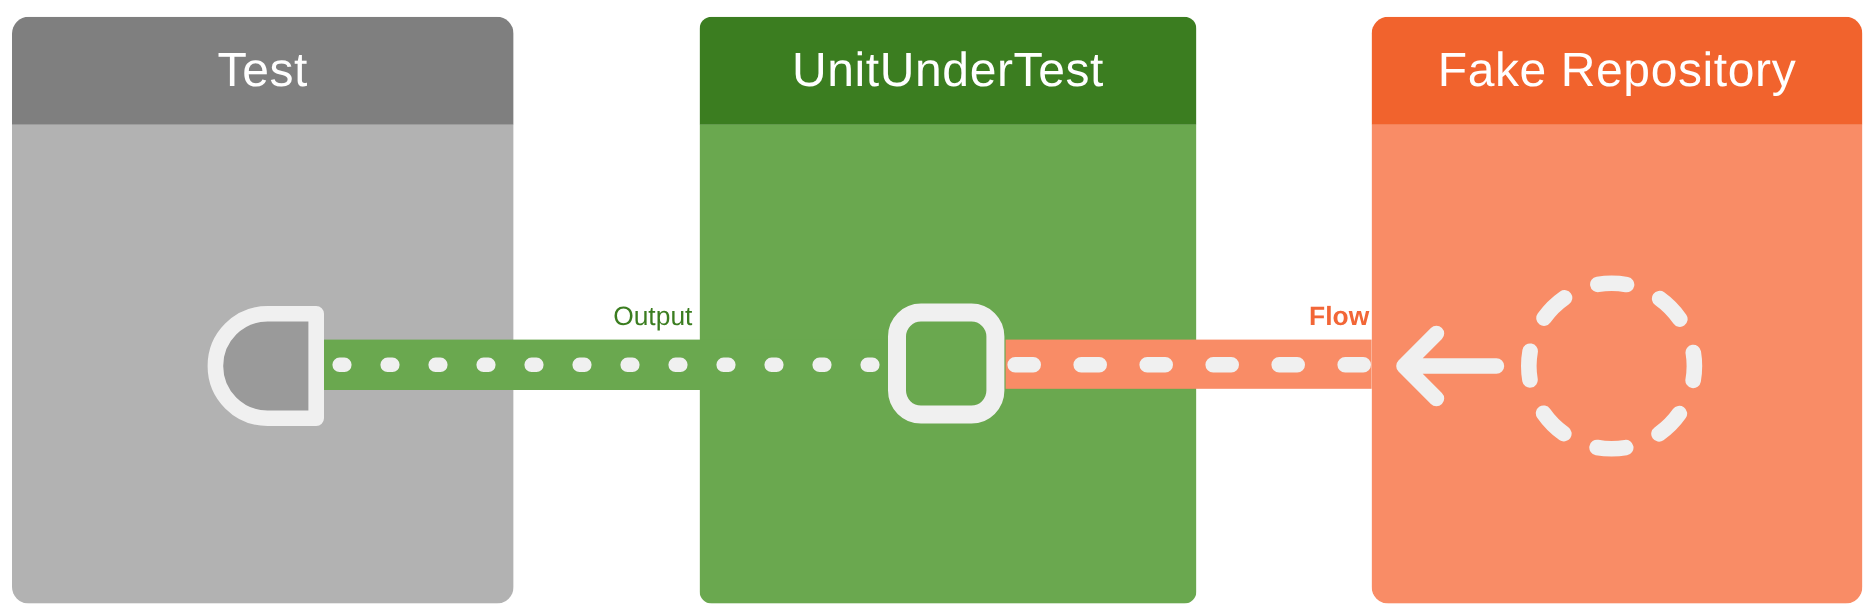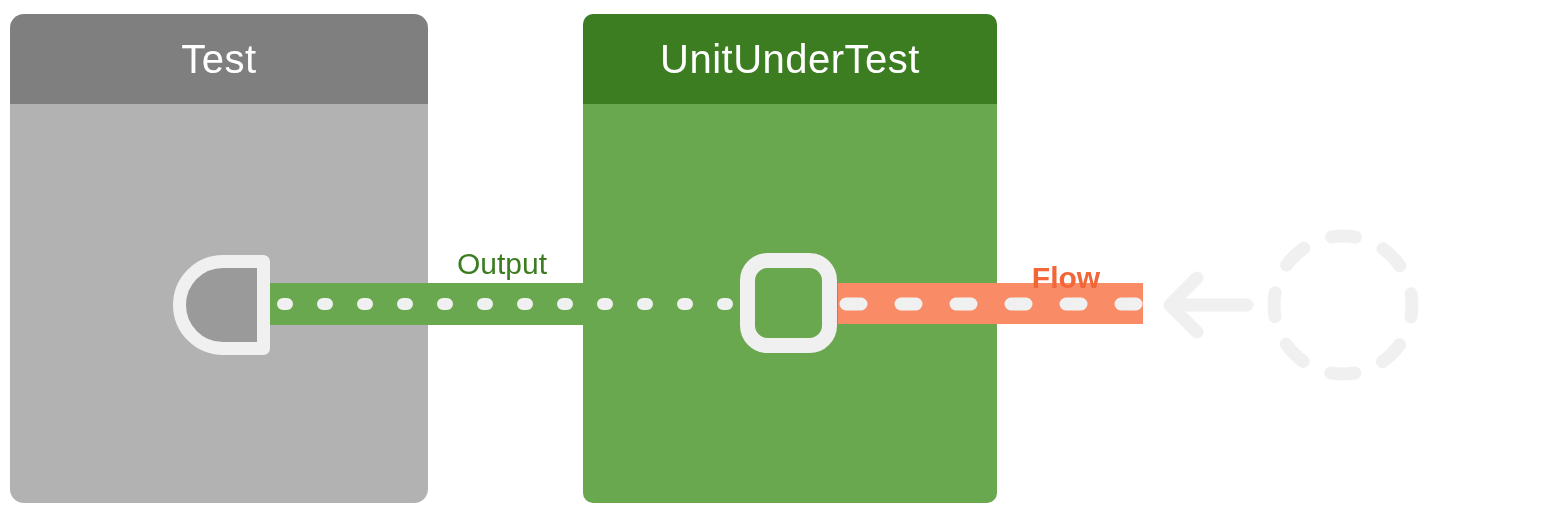--- a/index.html
+++ b/index.html
@@ -51,34 +51,33 @@
     left: 0; top: 0;
     width: 1562px;
     height: 513px;
     pointer-events: none;
   }
 
   .conn-label {
     position: absolute;
     top: 247px;
     width: 150px;
-    text-align: center;
-    font-size: 30px;
+    text-align: right;
+    font-size: 22px;
     line-height: 34px;
   }
   .label-output {
     left: 427px;
     font-weight: 500;
     color: var(--c-output_label);
   }
   .label-flow {
     left: 991px;
     font-weight: 700;
     color: var(--c-flow_label);
-    margin-top: 14px;
   }
 </style>
 </head>
 <body>
 
 <div class="canvas">
 
   <div class="box box-test">
     <div class="box-header">
       <span>Test</span>
@@ -86,20 +85,26 @@
     <div class="box-body"></div>
   </div>
 
   <div class="box box-uut">
     <div class="box-header">
       <span>UnitUnderTest</span>
     </div>
     <div class="box-body"></div>
   </div>
 
+  <div class="box box-fake">
+    <div class="box-header">
+      <span>Fake Repository</span>
+    </div>
+    <div class="box-body"></div>
+  </div>
 
   <svg class="overlay" viewBox="0 0 1562 513" xmlns="http://www.w3.org/2000/svg">
 
     <rect x="270" y="283" width="470" height="42" style="fill: var(--c-uut_body);"></rect>
 
     <rect x="838" y="283" width="305" height="41" style="fill: var(--c-fake_body);"></rect>
 
     <line x1="283" y1="304" x2="737" y2="304" style="stroke: var(--c-icon_white);" stroke-width="12" stroke-linecap="round" stroke-dasharray="4 36"></line>
 
     <line x1="846" y1="304" x2="1146" y2="304" style="stroke: var(--c-icon_white);" stroke-width="13" stroke-linecap="round" stroke-dasharray="15 40"></line>

